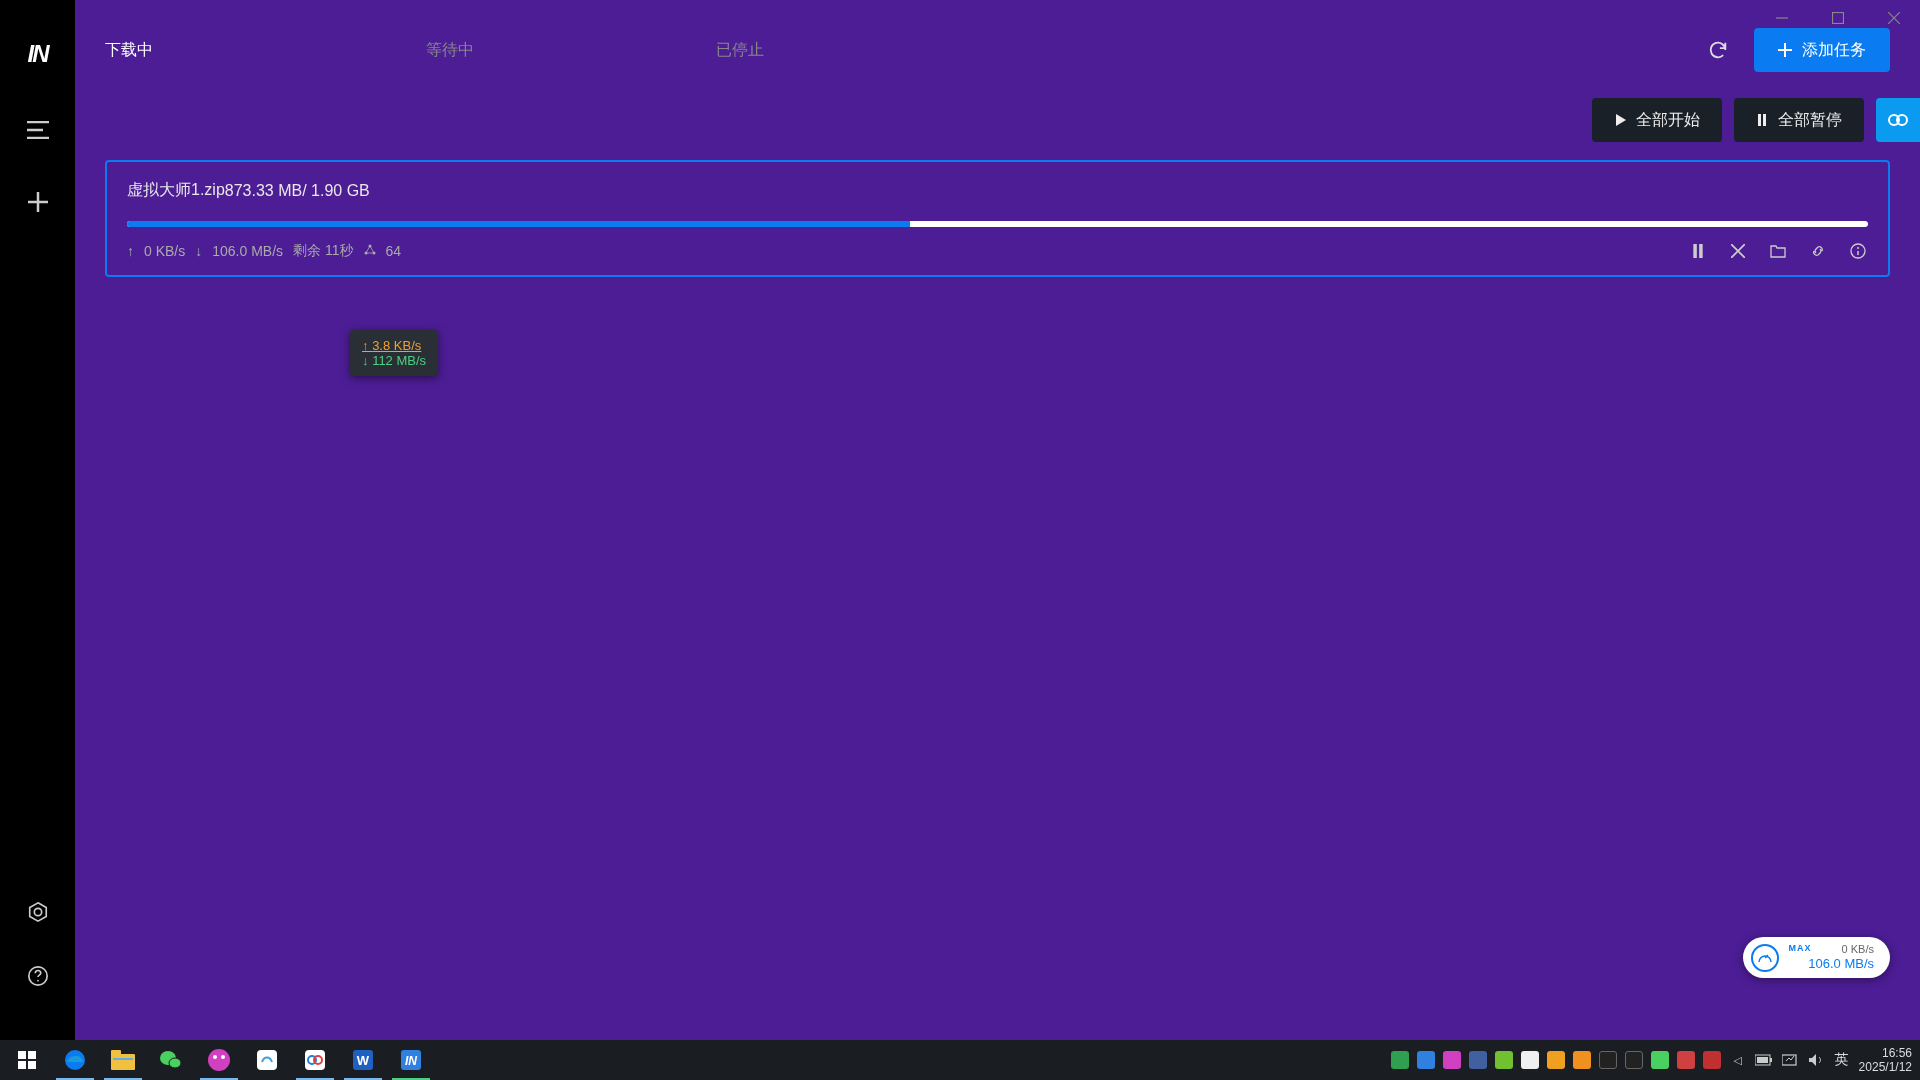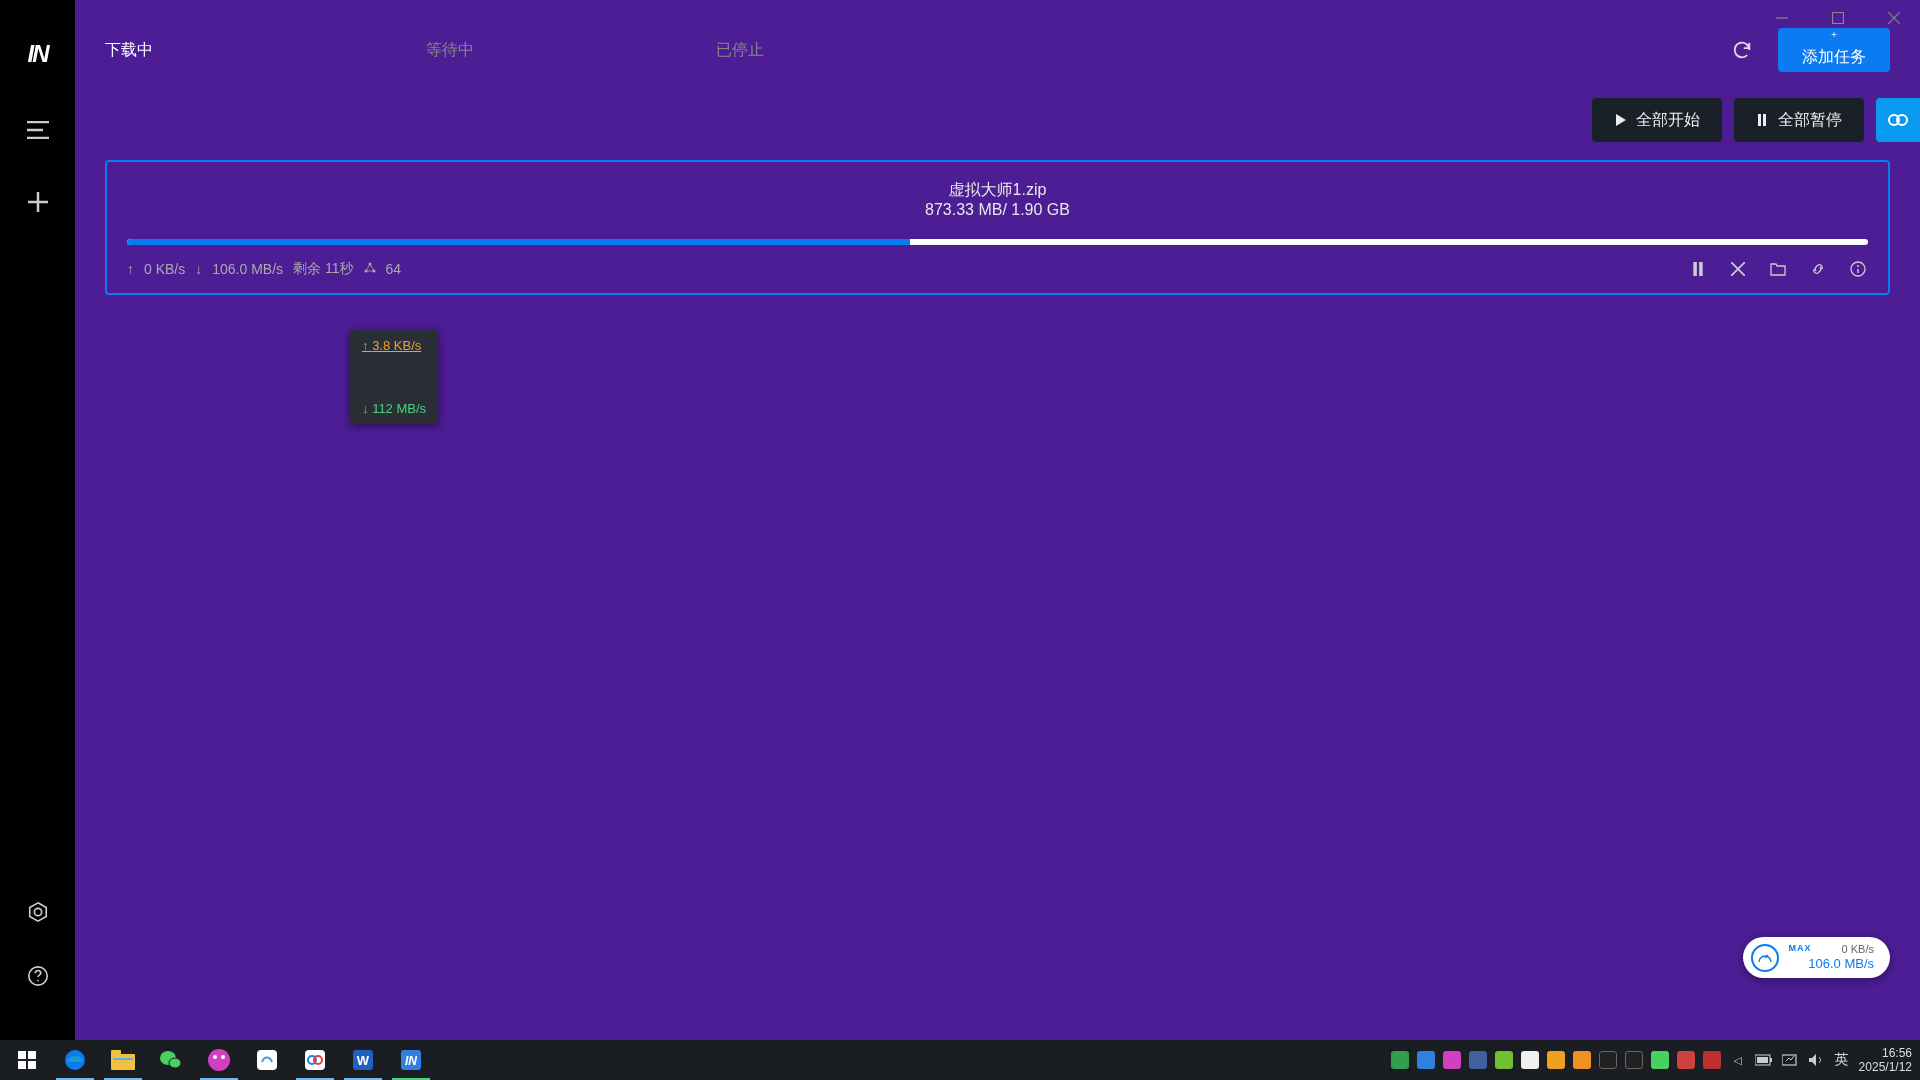--- a/index.html
+++ b/index.html
@@ -103,21 +103,20 @@
   background: #0a7bf0;
   color: #fff;
   height: 44px;
   padding: 4px 24px;
   border-radius: 4px;
   display: flex;
   align-items: center;
   gap: 10px;
   font-size: 16px;
   cursor: pointer;
-  flex-direction: column;
 }
 
 
 .secondary-row {
   display: flex;
   align-items: center;
   justify-content: flex-end;
   height: 60px;
   padding-right: 30px;
   gap: 12px;
@@ -149,25 +148,23 @@
 
 .download-card {
   margin: 10px 30px 0 30px;
   border: 2px solid #0a7bf0;
   border-radius: 4px;
   padding: 18px 20px 14px 20px;
   position: relative;
 }
 .download-top {
   display: flex;
-  justify-content: space-between;
   align-items: center;
   margin-bottom: 20px;
   font-size: 16px;
-  flex-direction: column;
 }
 .filename { color: #e8e8e8; }
 .filesize { color: #e8e8e8; }
 
 .progress-bar {
   height: 6px;
   background: #fff;
   border-radius: 3px;
   overflow: hidden;
   margin-bottom: 14px;
@@ -202,21 +199,21 @@
   position: absolute;
   top: 330px;
   left: 275px;
   background: #2a2f36;
   border-radius: 4px;
   padding: 8px 12px;
   font-size: 13px;
   box-shadow: 0 2px 8px rgba(0,0,0,0.5);
 }
 .speed-tooltip .up { color: #f0a030; text-decoration: underline; }
-.speed-tooltip .down { color: #4ad080; margin-top: 48px; }
+.speed-tooltip .down { color: #4ad080; }
 
 
 .speed-badge {
   position: absolute;
   right: 30px;
   bottom: 62px;
   background: #fff;
   border-radius: 24px;
   padding: 6px 16px 6px 8px;
   display: flex;

